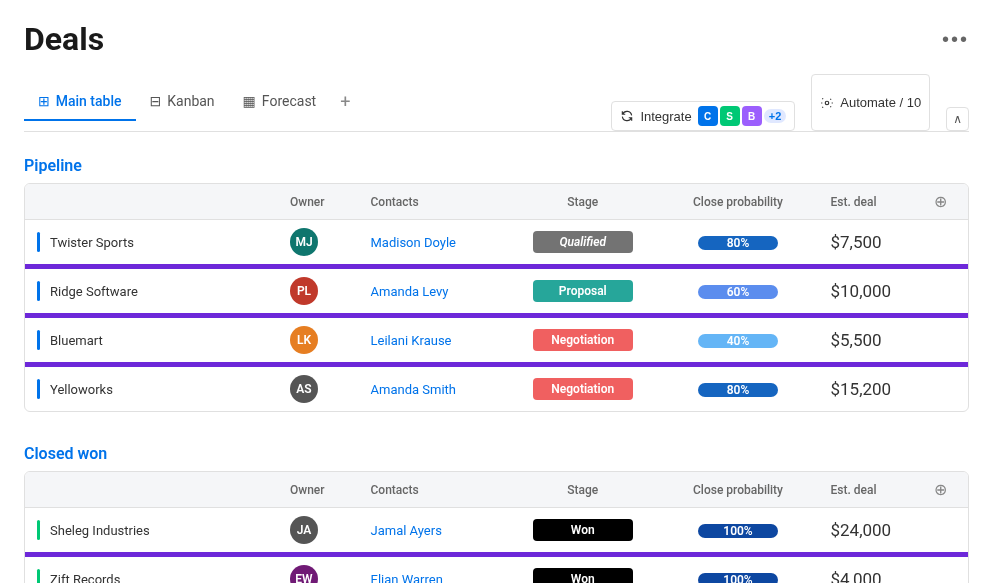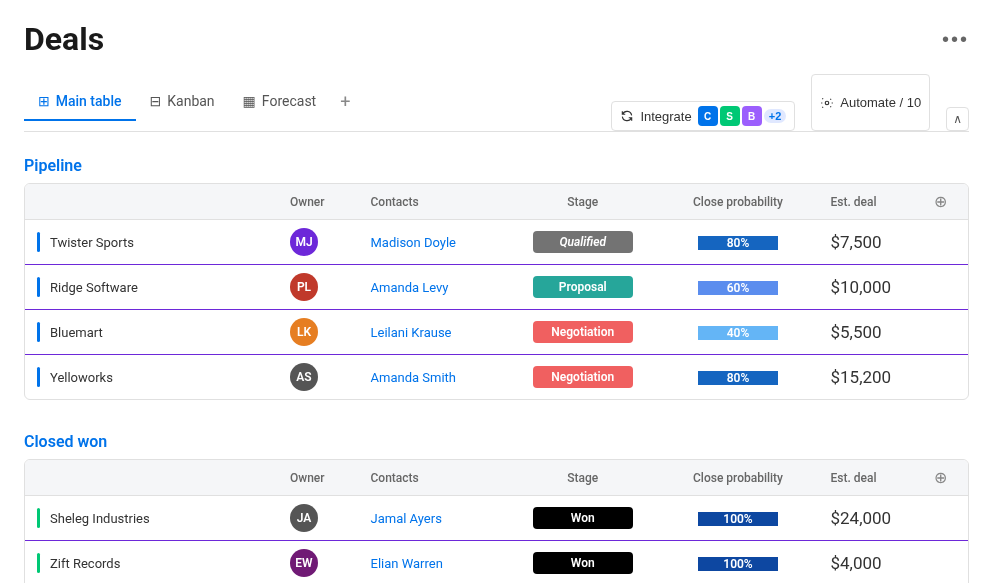--- a/index.html
+++ b/index.html
@@ -182,21 +182,21 @@
       padding: 8px 12px;
       text-align: left;
       border-bottom: 1px solid #e0e0e0;
     }
 
     .table th.center { text-align: center; }
 
     .table td {
       padding: 8px 12px;
       font-size: 13px;
-      border-bottom: 1px solid #6d28d9;
+      border-bottom: 5px solid #6d28d9;
       vertical-align: middle;
     }
 
     .table tr:last-child td { border-bottom: none; }
 
     .pipeline-label {
       display: flex;
       align-items: center;
     }
 
@@ -244,21 +244,21 @@
     }
 
     .stage-qualified { background: #737373; font-style: italic; }
     .stage-proposal { background: #26a69a; }
     .stage-negotiation { background: #f06060; }
     .stage-won { background: #000000; text-align: center; }
 
     .prob-badge {
       display: inline-block;
       padding: 0 14px;
-      border-radius: 0;
+      border-radius: 8px;
       font-size: 12px;
       font-weight: 600;
       color: #fff;
       text-align: center;
       min-width: 80px;
     }
 
     .prob-80 { background: #1565c0; }
     .prob-60 { background: #5b8dee; }
     .prob-40 { background: #64b5f6; }
@@ -347,21 +347,21 @@
       </thead>
       <tbody id="pipeline-tbody">
       <tr>
     <td>
       <div class="pipeline-label">
         <div class="pipeline-bar"></div>
         <span class="deal-name">Twister Sports</span>
       </div>
     </td>
     <td>
-      <div class="avatar" style="background:#6d28d9">MJ</div>
+      <div class="avatar" style="background:#0f766e">MJ</div>
     </td>
     <td>
       <a class="contact-link" href="#">Madison Doyle</a>
     </td>
     <td class="col-center">
       <span class="stage-badge stage-qualified">Qualified</span>
     </td>
     <td class="col-center">
       <span class="prob-badge prob-80">80%</span>
     </td>

